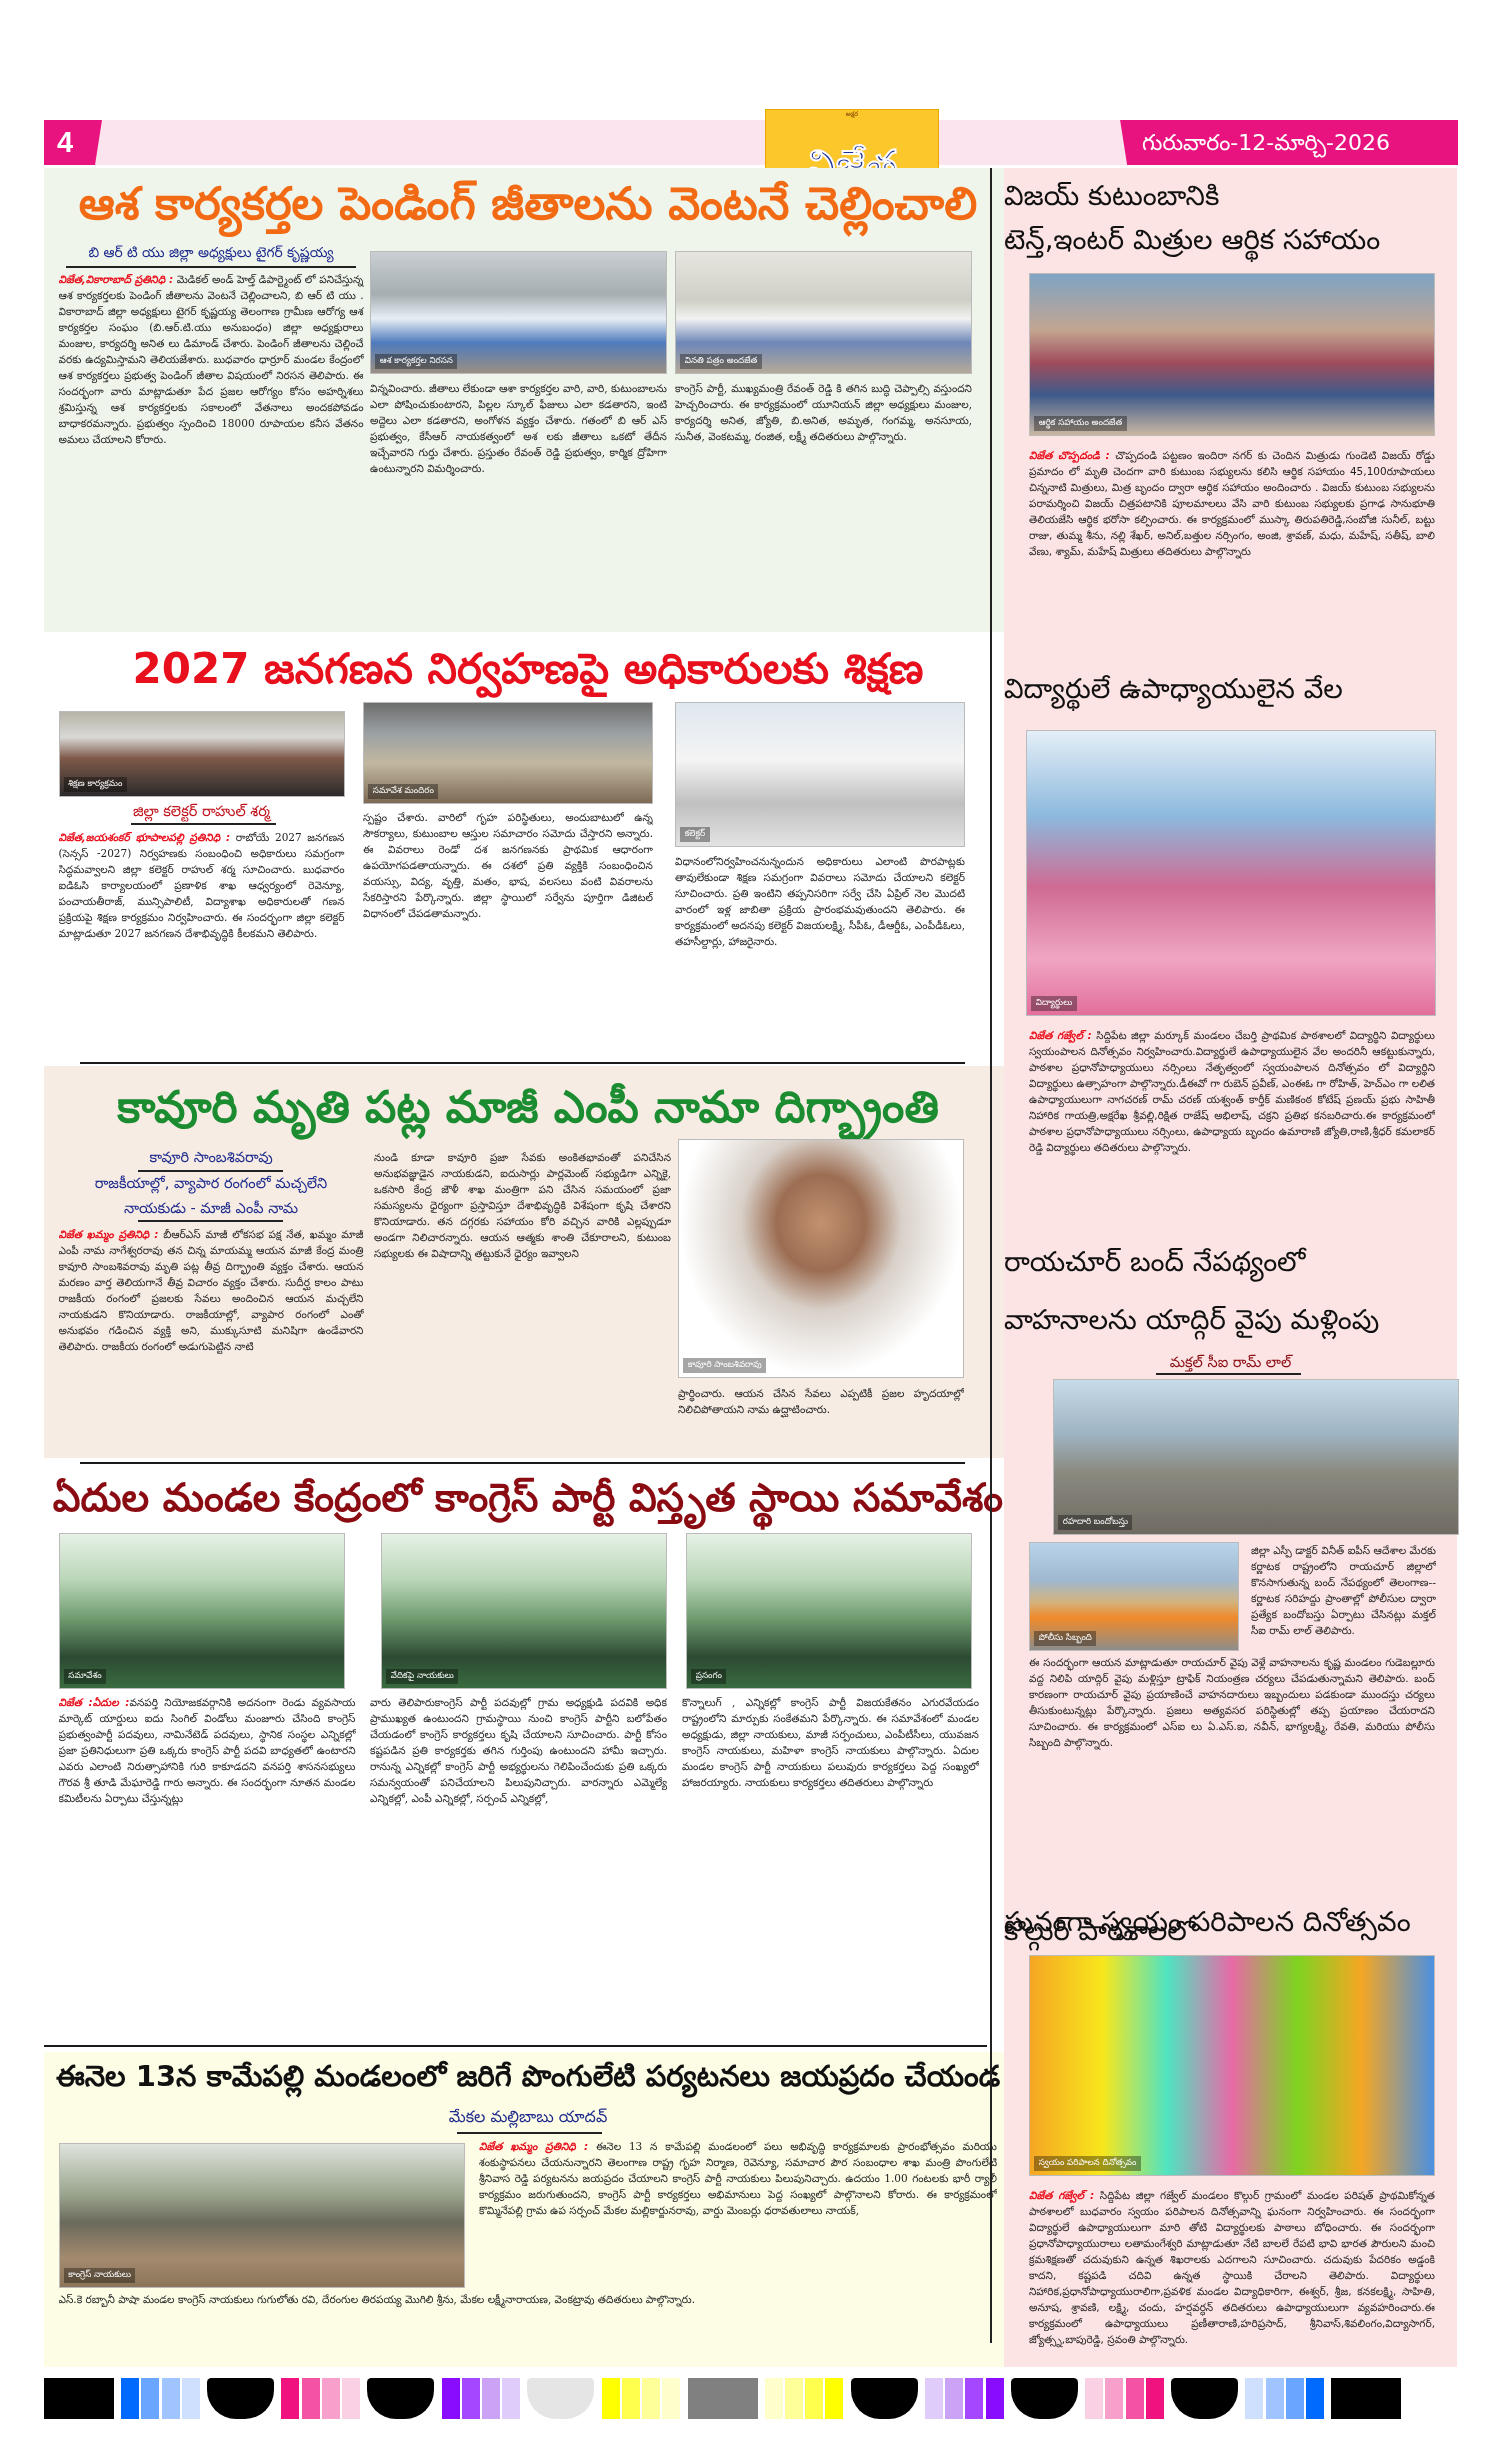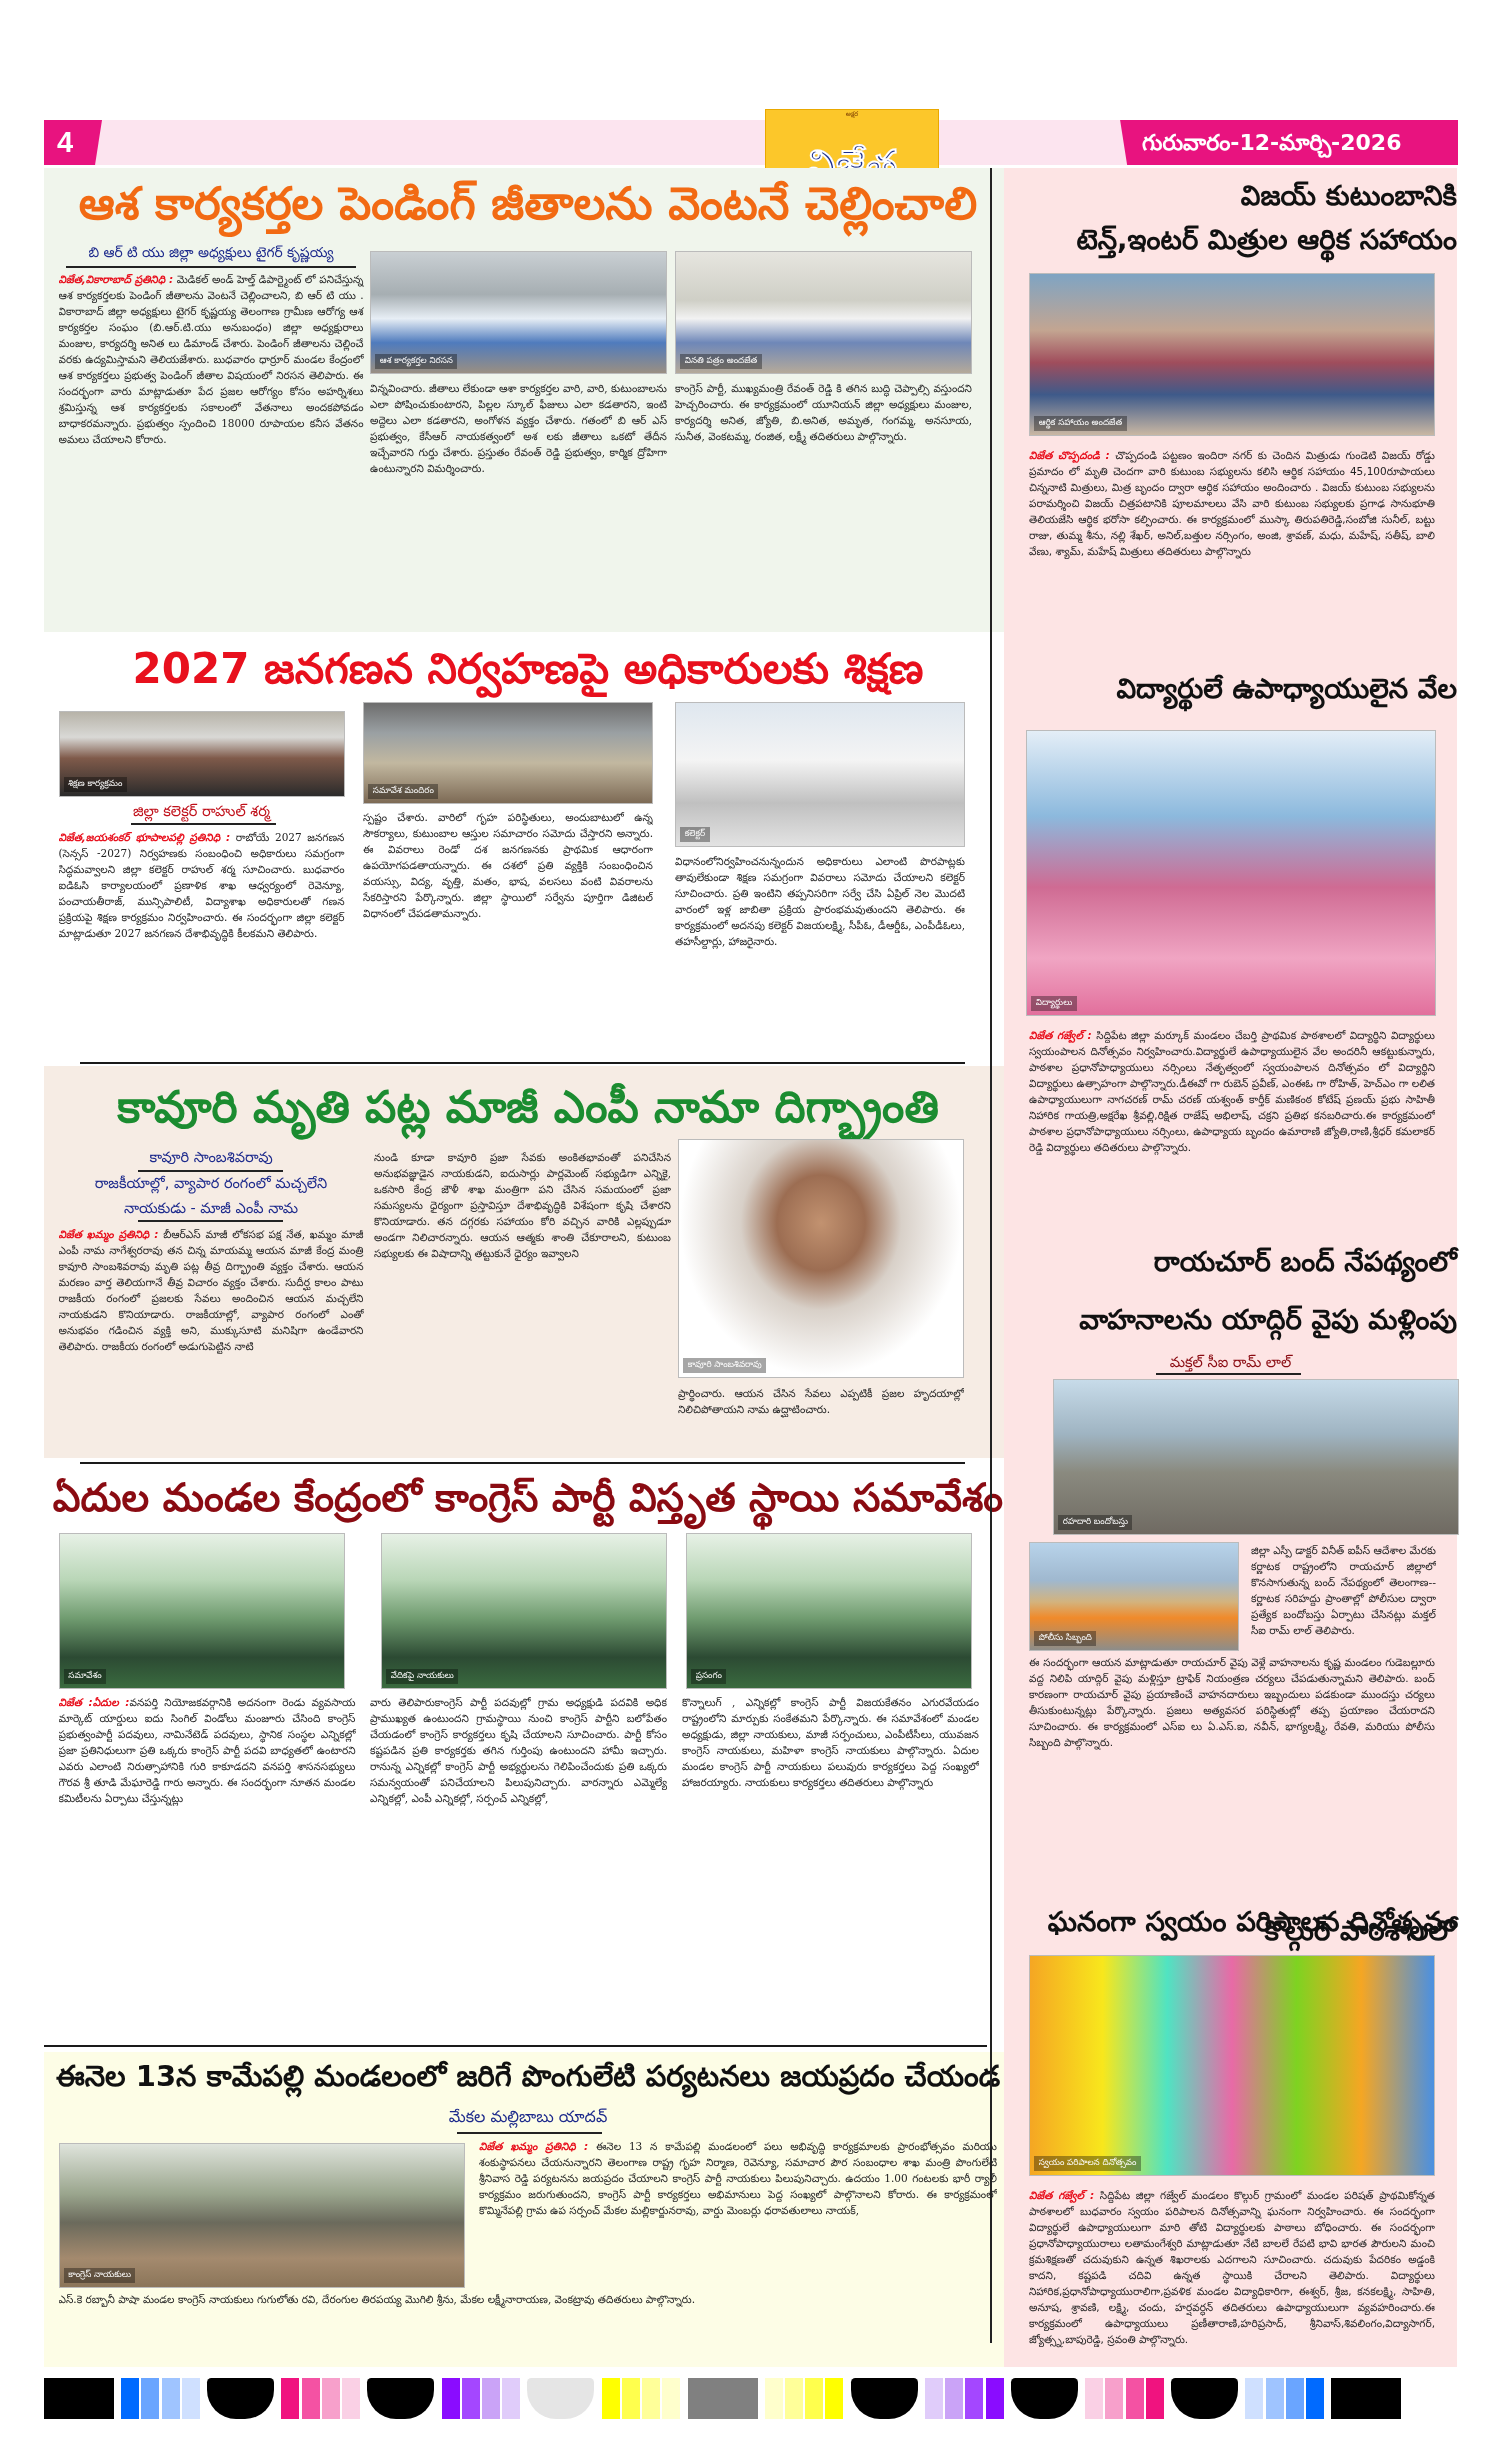--- a/index.html
+++ b/index.html
@@ -5,40 +5,40 @@
   * { box-sizing: border-box; margin: 0; padding: 0; }
   body { width: 1499px; height: 2462px; background: #ffffff; font-family: "DejaVu Sans", sans-serif; position: relative; overflow: hidden; }
   .abs { position: absolute; }
 
   
   .masthead { left: 44px; top: 120px; width: 1414px; height: 45px; background: #fce4ef; }
   .page-num { left: 44px; top: 120px; width: 58px; height: 45px; background: #e8137f; color: #fff; font-family: "Liberation Sans", sans-serif; font-weight: bold; font-size: 29px; line-height: 45px; padding-left: 13px; clip-path: polygon(0 0, 100% 0, 88% 100%, 0 100%); }
   .logo { left: 765px; top: 109px; width: 174px; height: 80px; background: #fcc72a; border: 0.7px solid #e9a800; display:flex; align-items:center; justify-content:space-between; flex-direction: column; }
   .logo-small { font-size: 6.5px; color: #7a3b00; }
   .logo-text { font-family: "DejaVu Sans", sans-serif; font-weight: bold; font-size: 41px; color: #1c2f8e; line-height: 45px; -webkit-text-stroke: 0.7px #fff; }
-  .date-box { left: 1106px; top: 120px; width: 352px; height: 45px; background: #e8137f; color: #fff; font-weight: bold; font-size: 22px; line-height: 45px; padding-left: 36px; clip-path: polygon(4% 0, 100% 0, 100% 100%, 6% 100%); }
+  .date-box { left: 1106px; top: 120px; width: 352px; height: 45px; background: #e8137f; color: #fff; font-weight: normal; font-size: 22px; line-height: 45px; padding-left: 36px; clip-path: polygon(4% 0, 100% 0, 100% 100%, 6% 100%); }
 
   
   .panel { position: absolute; }
   .p-asha { left: 44px; top: 168px; width: 968px; height: 464px; background: #f0f5ec; }
   .p-census { left: 44px; top: 638px; width: 968px; height: 417px; background: #ffffff; }
   .p-kavuri { left: 44px; top: 1066px; width: 968px; height: 392px; background: #f6ece4; }
   .p-congress { left: 44px; top: 1468px; width: 968px; height: 573px; background: #ffffff; }
   .p-ponguleti { left: 44px; top: 2052px; width: 968px; height: 315px; background: #fdfde6; }
   .p-right { left: 1004px; top: 168px; width: 453px; height: 2199px; background: #fde4e4; }
   .right-border { left: 990px; top: 168px; width: 1.5px; height: 2175px; background: #222; }
 
   .headline { position: absolute; left: 0; width: 100%; text-align: center; font-weight: bold; white-space: nowrap; font-family: "DejaVu Sans", sans-serif; }
   .h-asha { top: 8.7px; font-size: 45px; color: #f26a13; }
   .h-census { top: 5.8px; font-size: 42px; color: #e8101d; font-family: "DejaVu Sans", sans-serif; }
   .h-kavuri { top: 14.5px; font-size: 44px; color: #1b8c30; }
   .h-congress { top: 7.3px; font-size: 39px; color: #8a0b12; }
   .h-ponguleti { top: 7.3px; font-size: 29px; color: #111; }
 
-  .rh { position: absolute; left: 0; width: 100%; text-align: right; font-weight: bold; color: #111; font-size: 27.6px; line-height: 41px; }
+  .rh { position: absolute; left: 0; width: 100%; text-align: left; font-weight: normal; color: #111; font-size: 27.6px; line-height: 41px; }
 
   .sub { position: absolute; text-align: center; font-size: 14.5px; color: #1d2a8c; }
   .sub-line { position: absolute; height: 1.5px; background: #222; }
 
   .body { position: absolute; font-size: 10.5px; line-height: 16px; color: #222; text-align: justify; font-family: "DejaVu Serif", serif; overflow: hidden; }
   .byline { color: #e8101d; font-weight: bold; font-family: "DejaVu Sans", sans-serif; font-style: italic; }
 
   .photo { position: absolute; border: 0.7px solid #bbb; overflow: hidden; }
   .ph-1 { background: linear-gradient(180deg, #c9cfd3 0%, #a6aeb2 35%, #e7eef5 55%, #4f7bbd 75%, #9a8f82 100%); }
   .ph-2 { background: linear-gradient(180deg, #e6e5df 0%, #cfcfc6 40%, #f2f2f2 55%, #6e87b8 75%, #b5aa9a 100%); }

